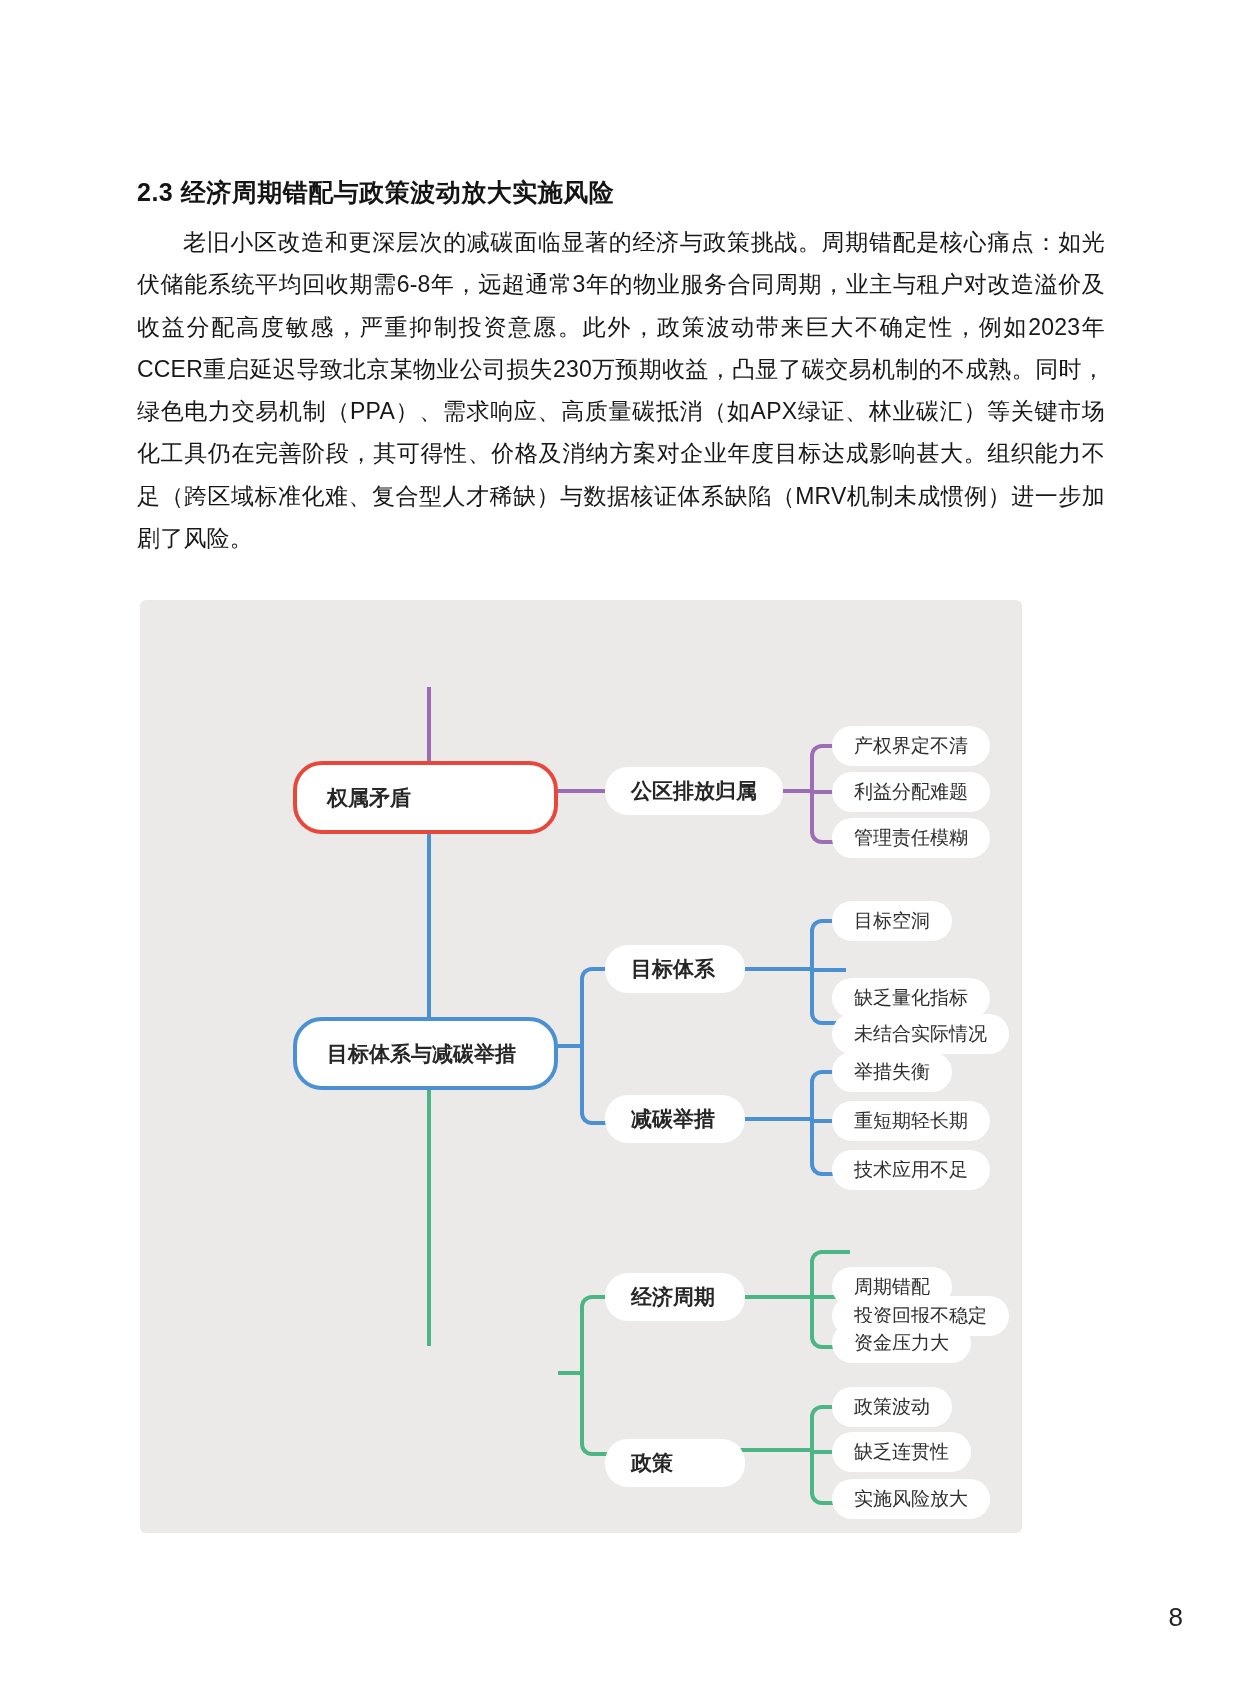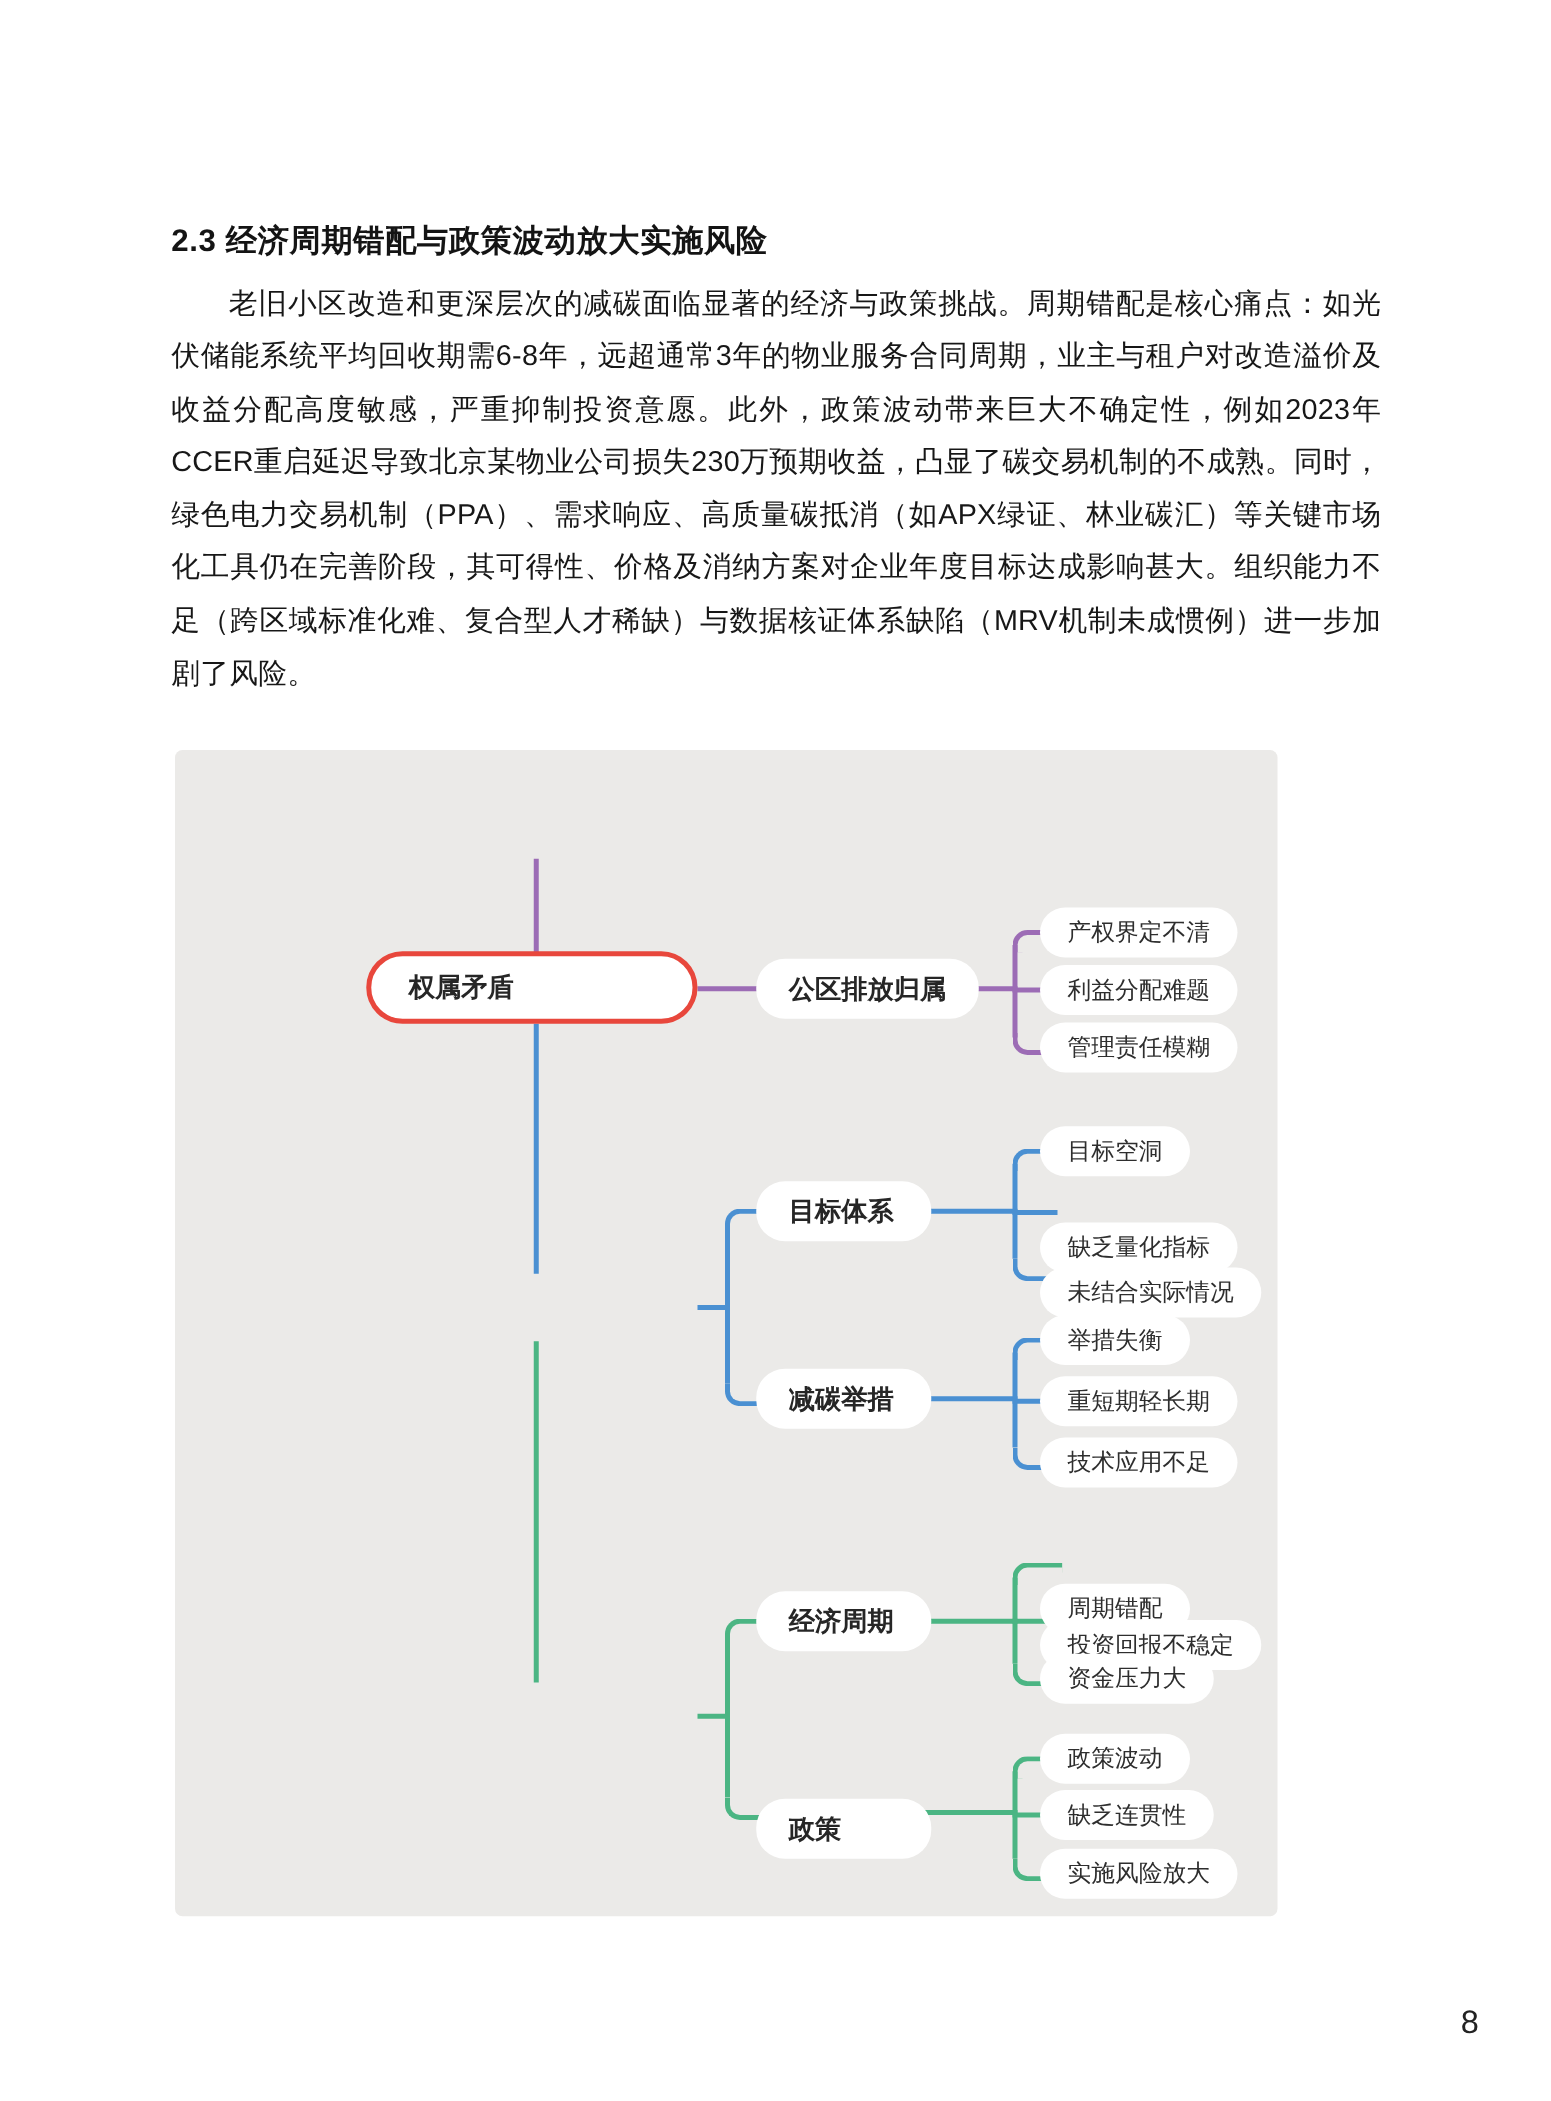--- a/index.html
+++ b/index.html
@@ -48,21 +48,21 @@
   
   .node{
     position:absolute;background:#ffffff;display:flex;align-items:center;
     color:#262626;box-sizing:border-box;white-space:nowrap;
   }
   .root{
     left:78px;top:18px;width:424px;height:69px;border:4px solid var(--root-border);
     border-radius:36px;justify-content:center;font-weight:700;font-size:23px;color:#1c1c1c;
   }
   .main{
-    left:153px;width:265px;height:58px;border-radius:29px;border:4px solid;
+    left:153px;width:265px;height:73px;border-radius:29px;border:4px solid;
     font-weight:700;font-size:21px;padding-left:30px;
   }
   .main.b1{border-color:var(--branch1-border);}
   .main.b2{border-color:var(--branch2-border);}
   .main.b3{border-color:var(--branch3-border);}
   .sub{
     left:465px;height:48px;border-radius:23px;font-weight:700;font-size:21px;
     padding:0 26px;min-width:140px;
   }
   .leaf{
@@ -123,20 +123,21 @@
     <div class="ln h c-green" style="left:670px;top:695px;width:36px;"></div>
 
     <div class="ln h c-green" style="left:600px;top:848px;width:74px;"></div>
     <div class="elb tl c-green" style="left:670px;top:805px;width:36px;height:14px;"></div>
     <div class="ln v c-green" style="left:670px;top:817px;height:70px;"></div>
     <div class="elb bl c-green" style="left:670px;top:887px;width:36px;height:14px;"></div>
     <div class="ln h c-green" style="left:670px;top:850px;width:36px;"></div>
 
 
     <div class="node main b1" style="top:161px;">权属矛盾</div>
+    <div class="node main b2" style="top:417px;">目标体系与减碳举措</div>
 
     <div class="node sub" style="top:167px;">公区排放归属</div>
     <div class="node sub" style="top:345px;">目标体系</div>
     <div class="node sub" style="top:495px;">减碳举措</div>
     <div class="node sub" style="top:673px;">经济周期</div>
     <div class="node sub" style="top:826px;margin-top:13px;">政策</div>
 
     <div class="node leaf" style="top:126px;">产权界定不清</div>
     <div class="node leaf" style="top:172px;">利益分配难题</div>
     <div class="node leaf" style="top:218px;">管理责任模糊</div>

